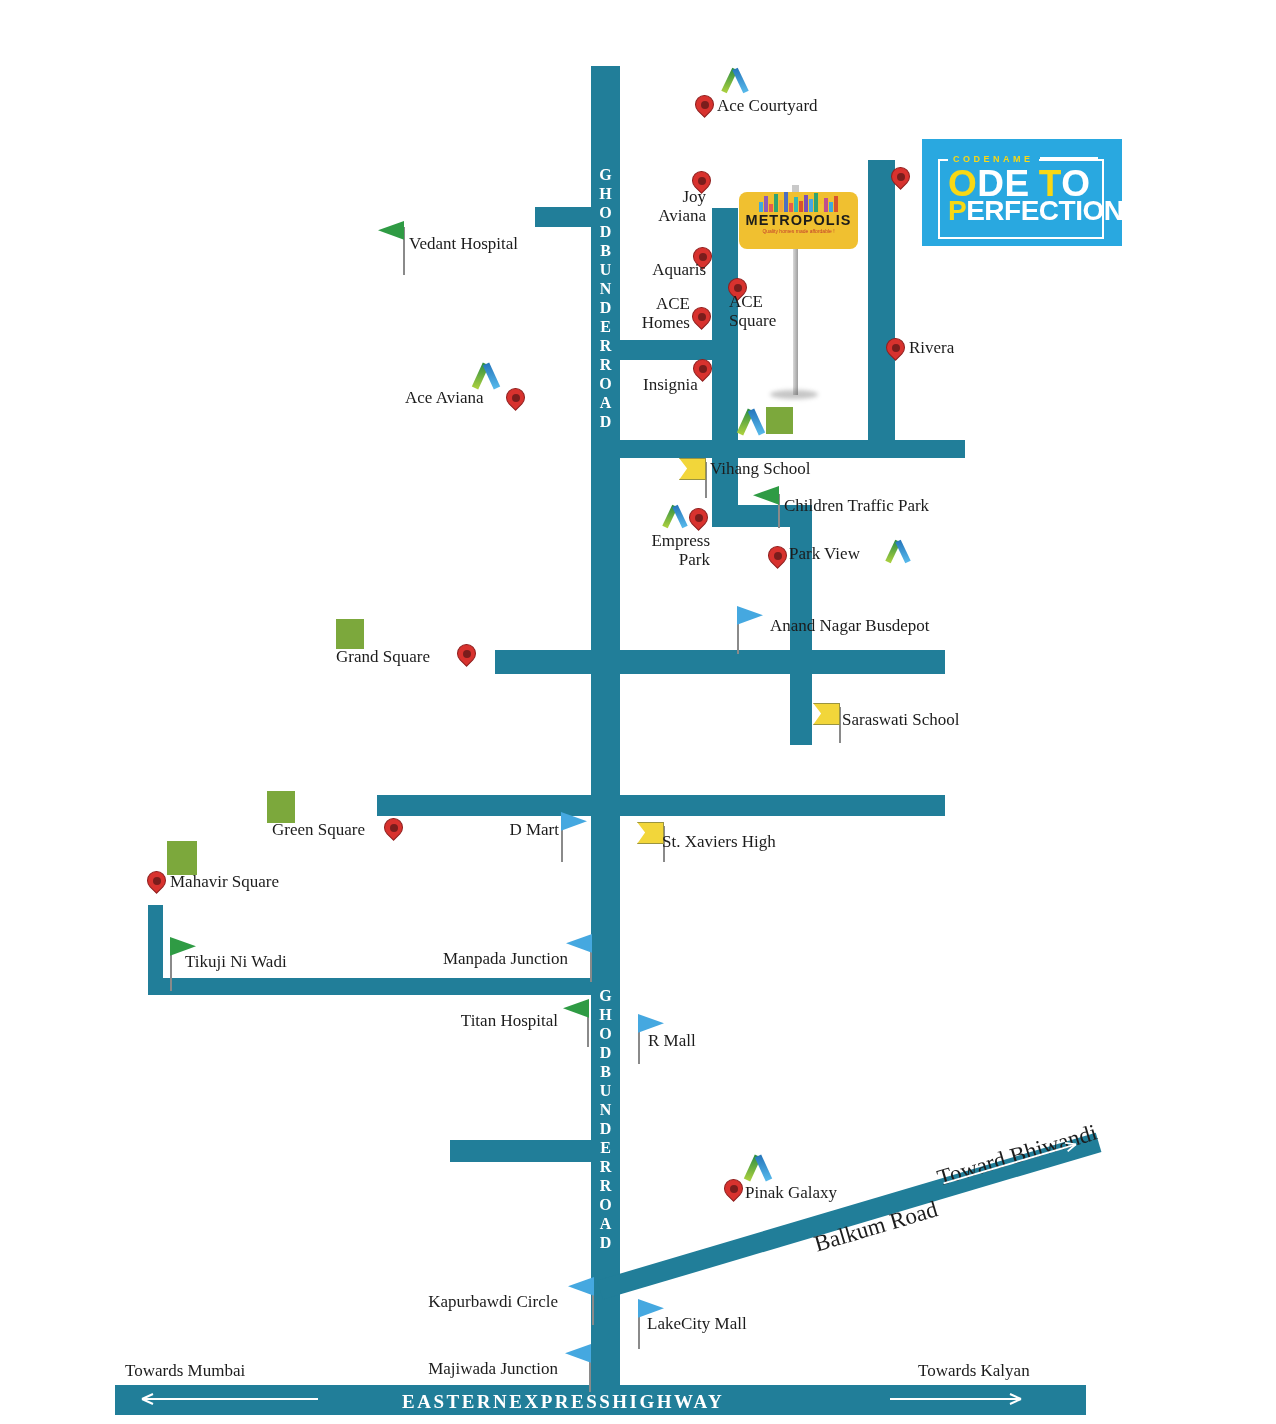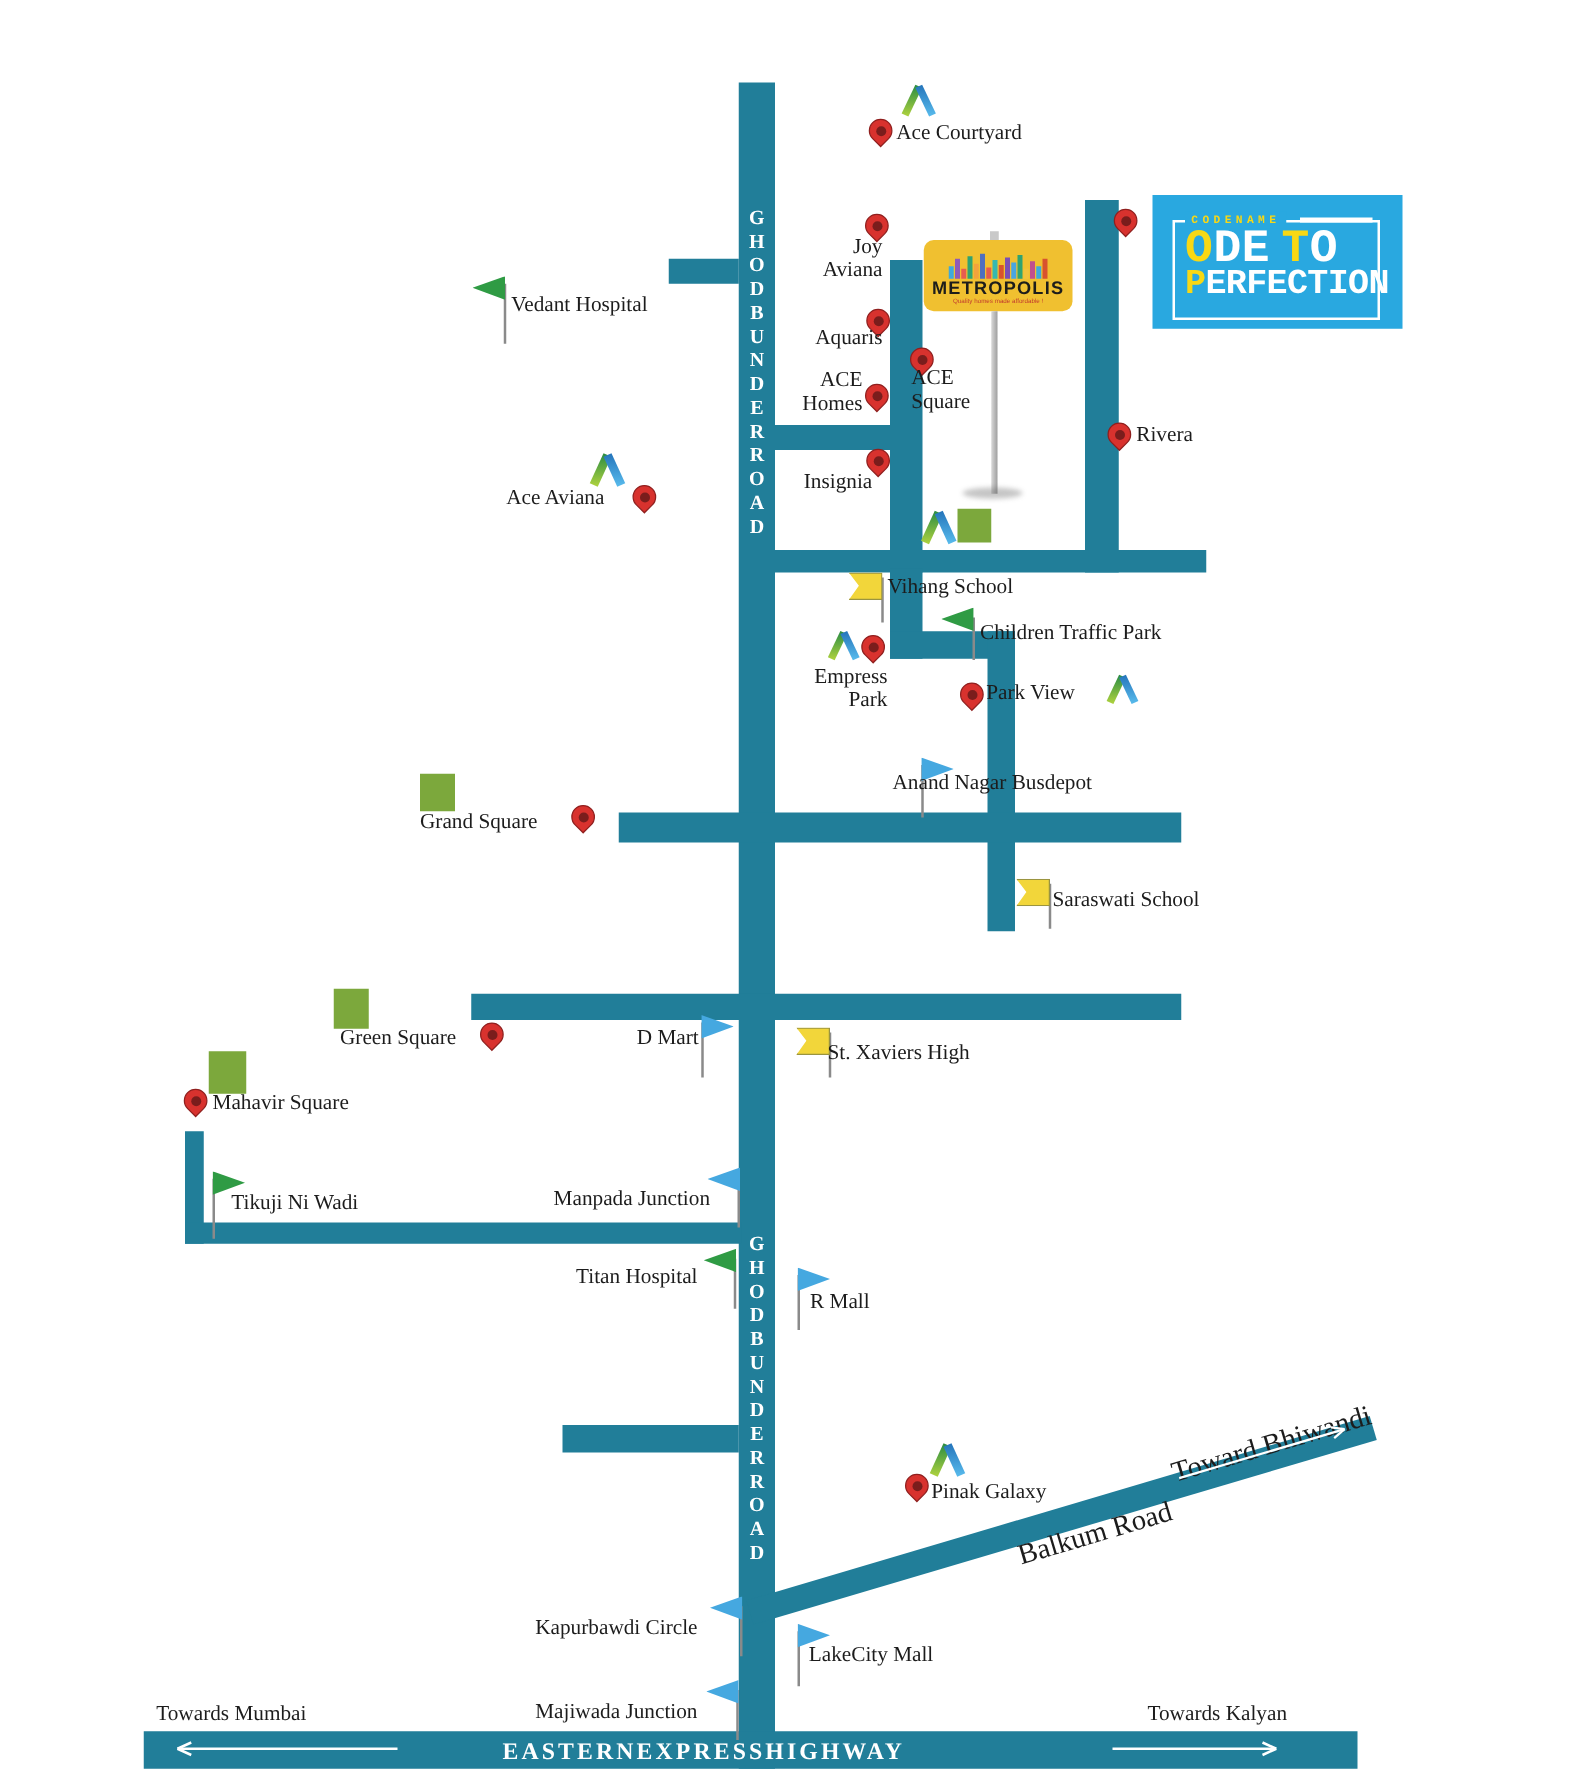--- a/index.html
+++ b/index.html
@@ -24,30 +24,30 @@
   .pn{position:absolute;width:26px;height:22px;top:0;left:0;}
   .pn-r{clip-path:polygon(0 0,100% 42%,0 85%);}
   .pn-l{clip-path:polygon(100% 0,0 42%,100% 85%);}
   .green{background:#2f9b44;}
   .blue{background:#45a8e0;}
   .yflag{position:absolute;width:27px;height:22px;background:#f2d63a;border:1px solid #9a9440;box-sizing:border-box;
          clip-path:polygon(0 0,100% 0,100% 100%,0 100%,30% 48%);}
   .gsq{position:absolute;background:#7ca83c;}
   
   .billboard{position:absolute;left:739px;top:192px;width:119px;height:57px;background:#f0c030;border-radius:8px;
-             display:flex;flex-direction:column;align-items:center;justify-content:flex-end;padding-bottom:4px;box-sizing:border-box;}
+             display:flex;flex-direction:column;align-items:center;padding-bottom:4px;box-sizing:border-box;}
   .skyline{display:flex;align-items:flex-end;gap:1px;height:20px;margin-bottom:1px;}
   .skyline i{display:block;width:4px;}
   .bb-name{font-family:"Liberation Sans",sans-serif;font-weight:bold;font-size:14.5px;letter-spacing:1px;color:#1d1d1b;line-height:1;}
   .bb-tag{font-family:"Liberation Sans",sans-serif;font-size:5px;color:#c23b2e;line-height:1.4;}
   .bb-pole{position:absolute;left:793px;top:249px;width:5px;height:146px;background:linear-gradient(90deg,#d9d9d9,#9e9e9e);}
   .bb-nub{position:absolute;left:792px;top:185px;width:7px;height:8px;background:#c9c9c9;}
   .bb-shadow{position:absolute;left:770px;top:390px;width:48px;height:9px;background:rgba(90,90,90,.35);border-radius:50%;filter:blur(2px);}
   
-  .logo{position:absolute;left:922px;top:156px;width:200px;height:107px;background:#29a8e0;font-family:Liberation Mono, monospace;}
+  .logo{position:absolute;left:922px;top:139px;width:200px;height:107px;background:#29a8e0;font-family:Liberation Sans, sans-serif;}
   .logo-frame{position:absolute;left:16px;top:20px;width:162px;height:76px;border:2px solid #fff;}
   .logo-code{position:absolute;left:26px;top:13px;background:#29a8e0;padding:0 5px;color:#f8d814;
              font-size:9px;font-weight:bold;letter-spacing:3.5px;line-height:14px;}
   .logo-line{position:absolute;left:118px;top:18px;width:58px;height:4px;background:#fff;}
   .logo-t1{position:absolute;left:26px;top:26px;font-size:37px;font-weight:800;color:#fff;letter-spacing:0.5px;line-height:1;}
   .logo-t2{position:absolute;left:26px;top:58px;font-size:28px;font-weight:800;color:#fff;letter-spacing:-0.5px;line-height:1;}
   .logo .y{color:#f8d814;}
   .gapL{margin-left:9px;}
   svg.tri path{fill:none;stroke-linecap:butt;}
 </style>
@@ -219,21 +219,21 @@
   <div class="lbl" style="left:789px;top:545px">Park View</div>
   <svg class="tri abs" style="left:884px;top:538px" width="28" height="26" viewBox="0 0 28 26">
     <path d="M4 24 L14 3" stroke="url(#triG)" stroke-width="6"></path>
       <path d="M14 3 L24 24" stroke="url(#triB)" stroke-width="6"></path>
   </svg>
 
   <div class="flag" style="left:737px;top:606px">
     <div class="pole" style="left:0;top:6px;height:42px"></div>
       <div class="pn pn-r blue"></div>
   </div>
-  <div class="lbl" style="left:714px;top:617px">Anand Nagar Busdepot</div>
+  <div class="lbl" style="left:770px;top:617px">Anand Nagar Busdepot</div>
 
   <div class="gsq" style="left:336px;top:619px;width:28px;height:30px"></div>
   <div class="lbl" style="left:336px;top:648px">Grand Square</div>
   <div class="pin" style="left:457px;top:644px"></div>
 
   <div class="flag" style="left:813px;top:703px">
     <div class="pole" style="left:26px;top:4px;height:36px"></div>
       <div class="yflag"></div>
   </div>
   <div class="lbl" style="left:842px;top:711px">Saraswati School</div>

